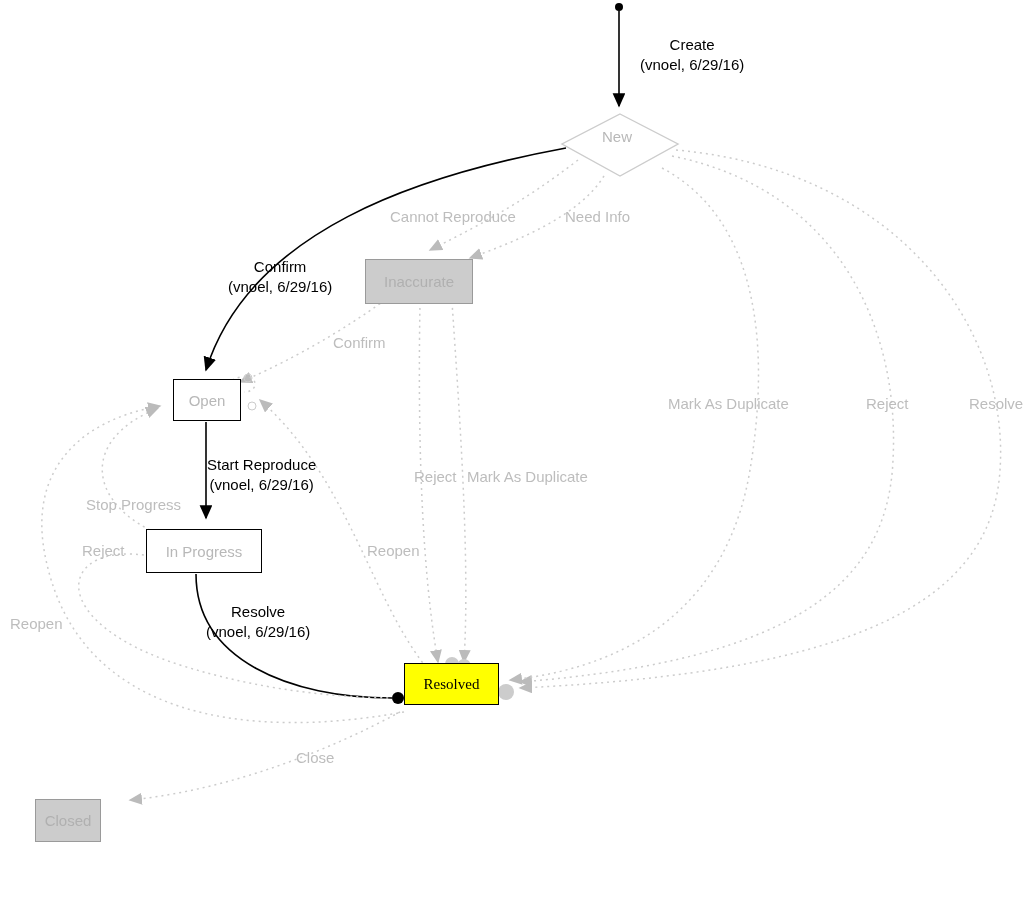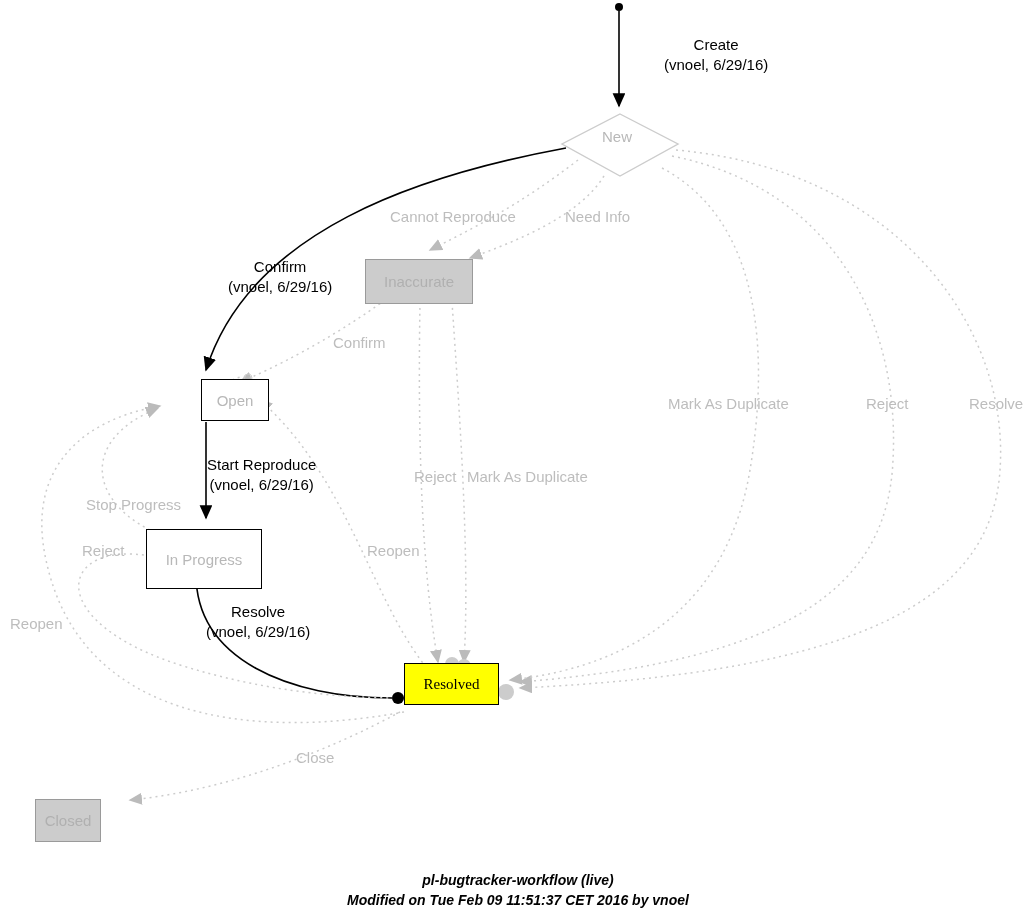--- a/index.html
+++ b/index.html
@@ -140,29 +140,29 @@
     <circle cx="464" cy="666" r="7" fill="#cccccc"></circle>
     <circle cx="506" cy="692" r="8" fill="#cccccc"></circle>
 
     <polygon points="620,114 678,144 620,176 562,144" fill="#ffffff" stroke="#cccccc" stroke-width="1.4"></polygon>
   </svg>
 
   <div class="node-diamond-label" style="left:602px; top:128px;">New</div>
 
   <div class="node node-rect grey" style="left:365px; top:259px; width:108px; height:45px;">Inaccurate</div>
 
-  <div class="node node-rect faded" style="left:173px; top:379px; width:68px; height:42px;margin-left:28px;">Open</div>
-
-  <div class="node node-rect faded" style="left:146px; top:529px; width:116px; height:60px;">In Progress</div>
+  <div class="node node-rect faded" style="left:173px; top:379px; width:68px; height:42px;">Open</div>
+
+  <div class="node node-rect faded" style="left:146px; top:529px; width:116px; height:44px;">In Progress</div>
 
   <div class="node node-rect yellow" style="left:404px; top:663px; width:95px; height:42px;font-family:Liberation Serif, serif;">Resolved</div>
 
   <div class="node node-rect grey" style="left:35px; top:799px; width:66px; height:43px;">Closed</div>
 
-  <div class="edge-label center" style="left:620px; top:35px;padding-left:44px;">
+  <div class="edge-label center" style="left:596px; top:35px;padding-left:44px;">
     <div>Create</div>
     <div>(vnoel, 6/29/16)</div>
   </div>
 
   <div class="edge-label faded" style="left:390px; top:207px;">Cannot Reproduce</div>
   <div class="edge-label faded" style="left:565px; top:207px;">Need Info</div>
 
   <div class="edge-label center" style="left:228px; top:257px;">
     <div>Confirm</div>
     <div>(vnoel, 6/29/16)</div>
@@ -188,18 +188,14 @@
   <div class="edge-label faded" style="left:367px; top:541px;">Reopen</div>
 
   <div class="edge-label center" style="left:206px; top:602px;">
     <div>Resolve</div>
     <div>(vnoel, 6/29/16)</div>
   </div>
 
   <div class="edge-label faded" style="left:10px; top:614px;">Reopen</div>
   <div class="edge-label faded" style="left:296px; top:748px;">Close</div>
 
-  <div class="footer" style="top:871px;">
-    <div>pl-bugtracker-workflow (live)</div>
-    <div>Modified on Tue Feb 09 11:51:37 CET 2016 by vnoel</div>
-  </div>
 
 </div>
 
 </body></html>

